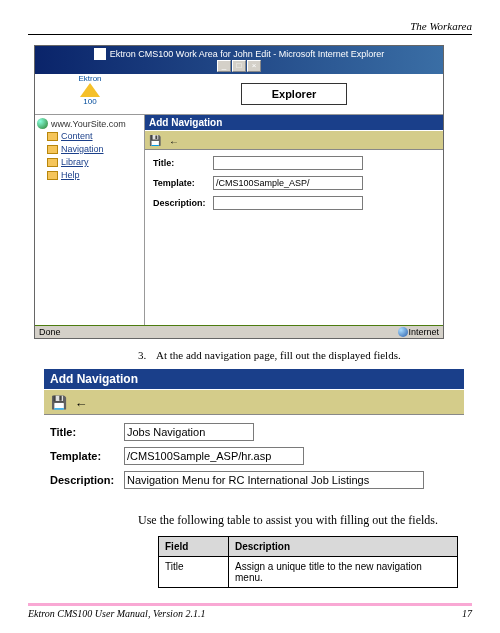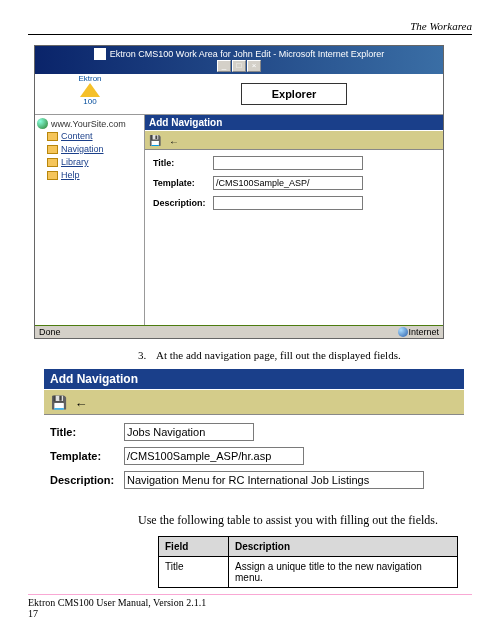--- a/index.html
+++ b/index.html
@@ -227,26 +227,26 @@
     background: #d9d9d9;
     font-weight: bold;
   }
   .field-table th:first-child, .field-table td:first-child { width: 70px; }
   
   .footer {
     position: absolute;
     bottom: 14px;
     left: 28px;
     right: 28px;
-    border-top: 1px solid #f9a8d4;
+    border-top: 3px solid #f9a8d4;
     padding-top: 2px;
     display: flex;
     justify-content: space-between;
+    font-style: italic;
     font-size: 10px;
-    flex-direction: column;
   }
 </style>
 </head>
 <body>
 
 <div class="page">
   <div class="header-right">The Workarea</div>
   <div class="hr-top"></div>
 
   <div class="browser">

